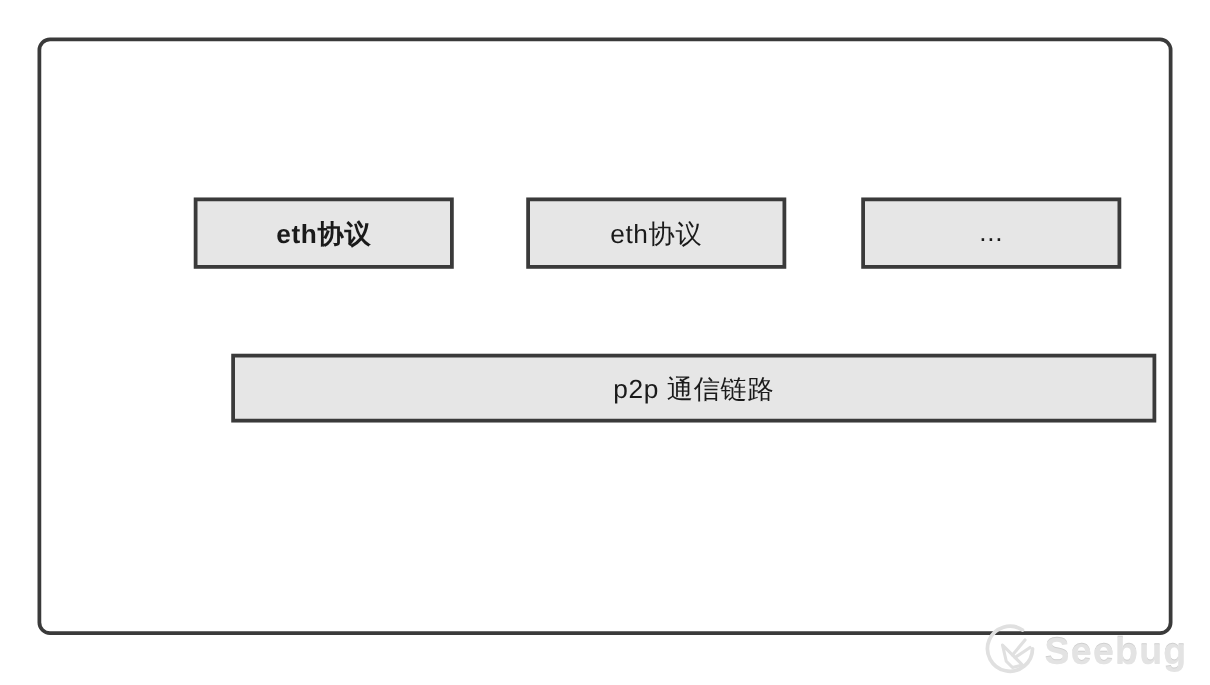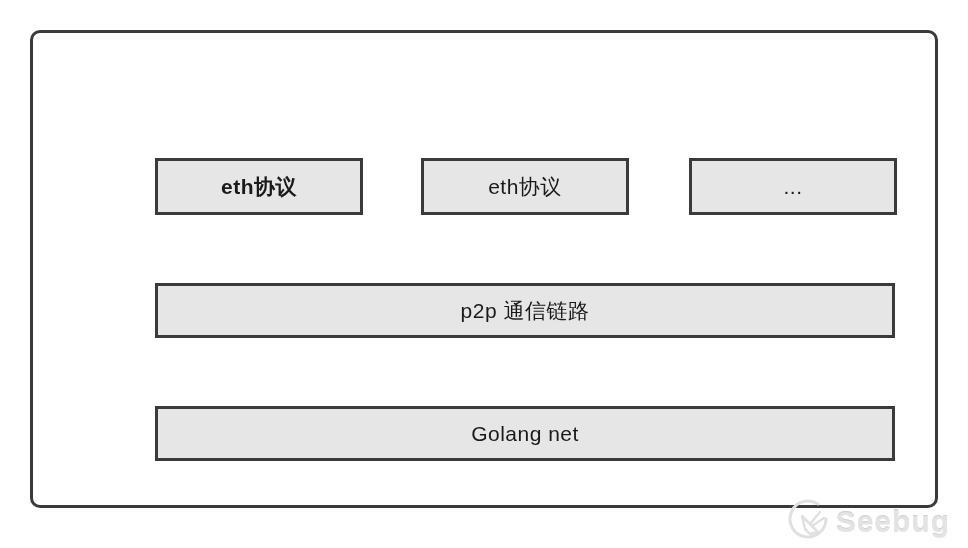--- a/index.html
+++ b/index.html
@@ -31,21 +31,21 @@
     justify-content: center;
     color: #1a1a1a;
     font-size: 21px;
     letter-spacing: 0.5px;
   }
   .proto-box { top: 125px; height: 57px; width: 208px; }
   .proto-box.b1 { left: 122px; font-weight: bold; }
   .proto-box.b2 { left: 388px; }
   .proto-box.b3 { left: 656px; }
   .wide-bar { left: 122px; width: 740px; height: 55px; }
-  .p2p-bar { top: 250px; }
+  .p2p-bar { top: 250px; margin-left: 30px; }
   .net-bar { top: 373px; }
 
   .watermark {
     position: absolute;
     right: 18px; bottom: 2px;
     display: flex;
     align-items: center;
     gap: 4px;
     pointer-events: none;
   }
@@ -75,23 +75,20 @@
     </div>
 
     <div class="node proto-box b3">
       <span>...</span>
     </div>
 
     <div class="node wide-bar p2p-bar">
       <span>p2p 通信链路</span>
     </div>
 
-    <div class="node wide-bar net-bar">
-      <span>Golang net</span>
-    </div>
 
   </div>
 
   <div class="watermark">
     <span>
       <svg width="44" height="48" viewBox="0 0 44 48">
 
         <path d="M 30 6 A 18 18 0 1 0 38 21" fill="none" stroke="#e0e0e0" stroke-width="3" stroke-linecap="round"></path>
 
         <path d="M 14 18 L 30 34 L 22 36 L 17 31 Z" fill="none" stroke="#e0e0e0" stroke-width="2.5" stroke-linejoin="round"></path>

